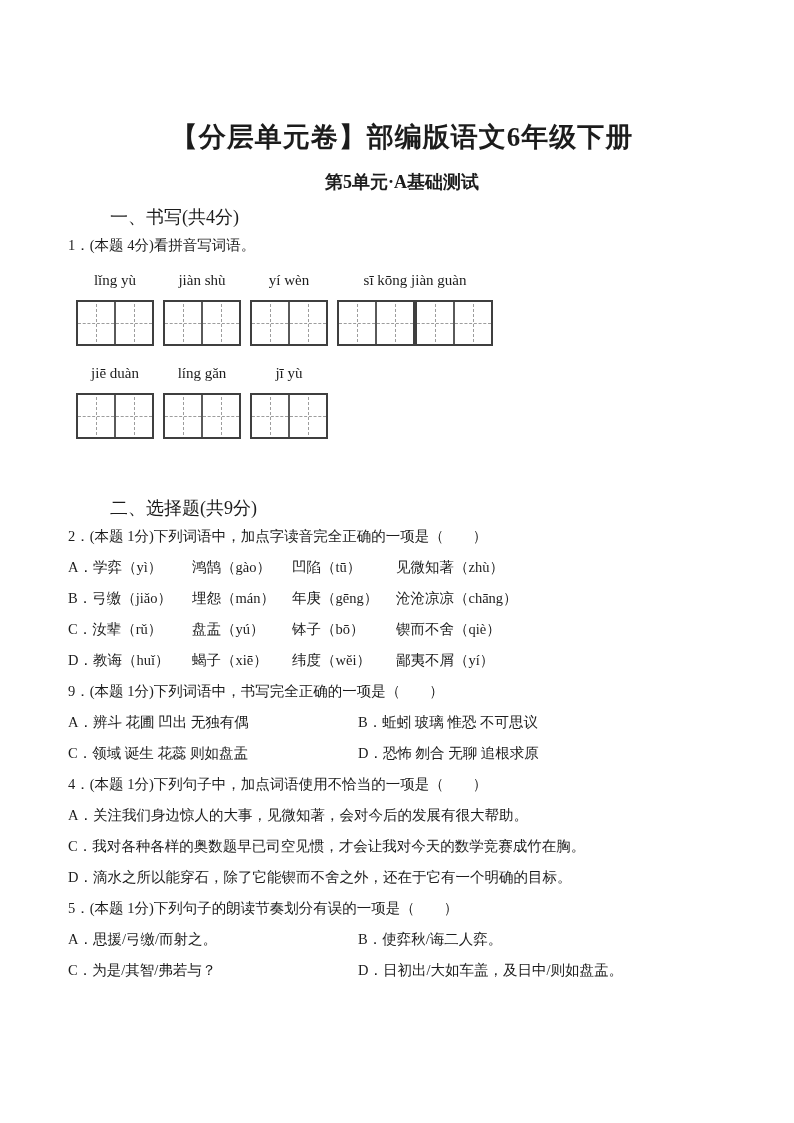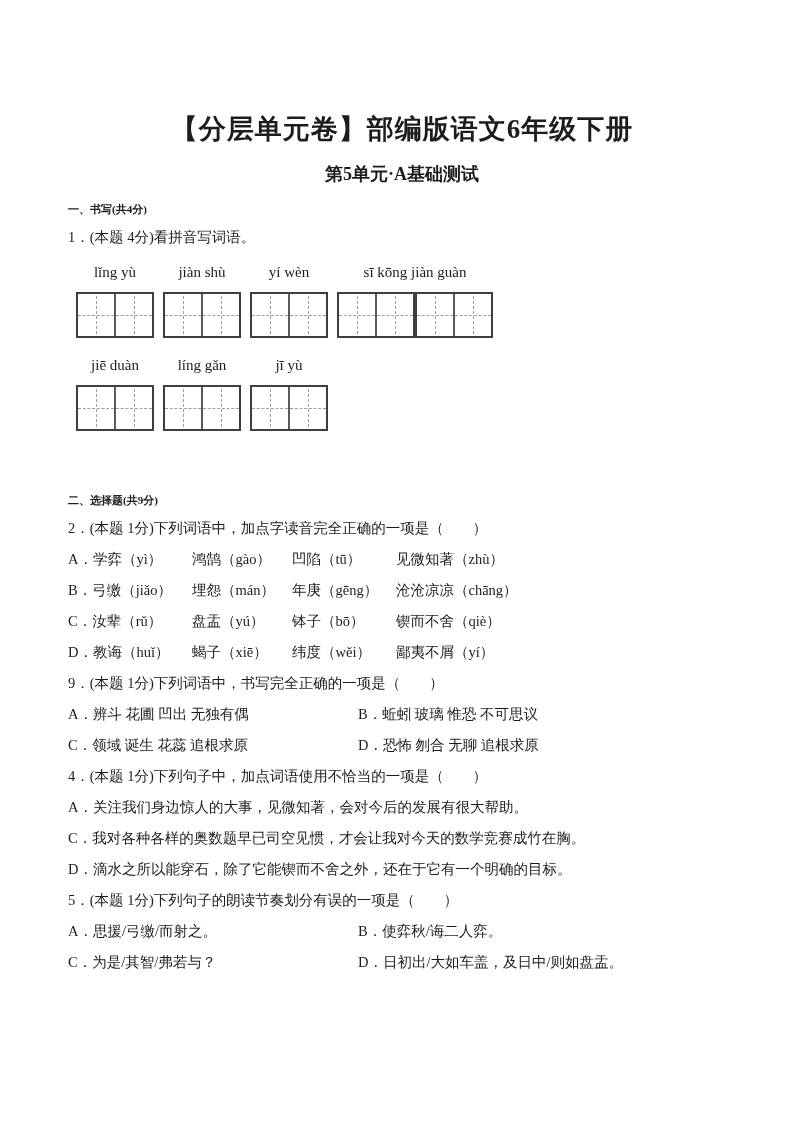--- a/index.html
+++ b/index.html
@@ -6,34 +6,35 @@
   body {
     width: 794px; height: 1123px;
     background: #ffffff;
     color: #1c1c1c;
     font-family: "Liberation Serif", "DejaVu Serif", serif;
     overflow: hidden;
   }
   .page { padding: 106px 58px 0 68px; font-size: 14.5px; }
 
   .doc-title {
-    margin: 4px;
+    margin: 12px;
     font-size: 27px; font-weight: 700;
     text-align: center; letter-spacing: 1px;
     line-height: 38px;
   }
   .doc-subtitle {
     margin: 14px 0 0 0;
     font-size: 18px; font-weight: 700;
     text-align: center; line-height: 24px;
   }
   .sec-heading {
     margin-top: 10px;
-    font-size: 11px; font-weight: 700;
+    font-size: 18px; font-weight: 400;
     line-height: 26px;
+    margin-left: 42px;
   }
   .sec-heading.second { margin-top: 56px; }
 
   .stem { margin: 0; line-height: 31px; }
   .opt  { margin: 0; line-height: 31px; }
 
   
   .pinyin-block { margin: 10px 0 0 8px; }
   .py-row { display: flex; align-items: flex-end; }
   .py-row + .py-row { margin-top: 18px; }
@@ -189,21 +190,21 @@
     <span>纬度（wěi）</span>
     <span>鄙夷不屑（yí）</span>
   </div>
 
   <p class="stem">9．(本题 1分)下列词语中，书写完全正确的一项是（　　）</p>
   <div class="row2">
     <span>A．辨斗 花圃 凹出 无独有偶</span>
     <span>B．蚯蚓 玻璃 惟恐 不可思议</span>
   </div>
   <div class="row2">
-    <span>C．领域 诞生 花蕊 追根求原</span>
+    <span>C．领域 诞生 花蕊 则如盘盂</span>
     <span>D．恐怖 刎合 无聊 追根求原</span>
   </div>
 
   <p class="stem">4．(本题 1分)下列句子中，加点词语使用不恰当的一项是（　　）</p>
   <p class="opt">A．关注我们身边惊人的大事，见微知著，会对今后的发展有很大帮助。</p>
   <p class="opt">C．我对各种各样的奥数题早已司空见惯，才会让我对今天的数学竞赛成竹在胸。</p>
   <p class="opt">D．滴水之所以能穿石，除了它能锲而不舍之外，还在于它有一个明确的目标。</p>
 
   <p class="stem">5．(本题 1分)下列句子的朗读节奏划分有误的一项是（　　）</p>
   <div class="row2">

